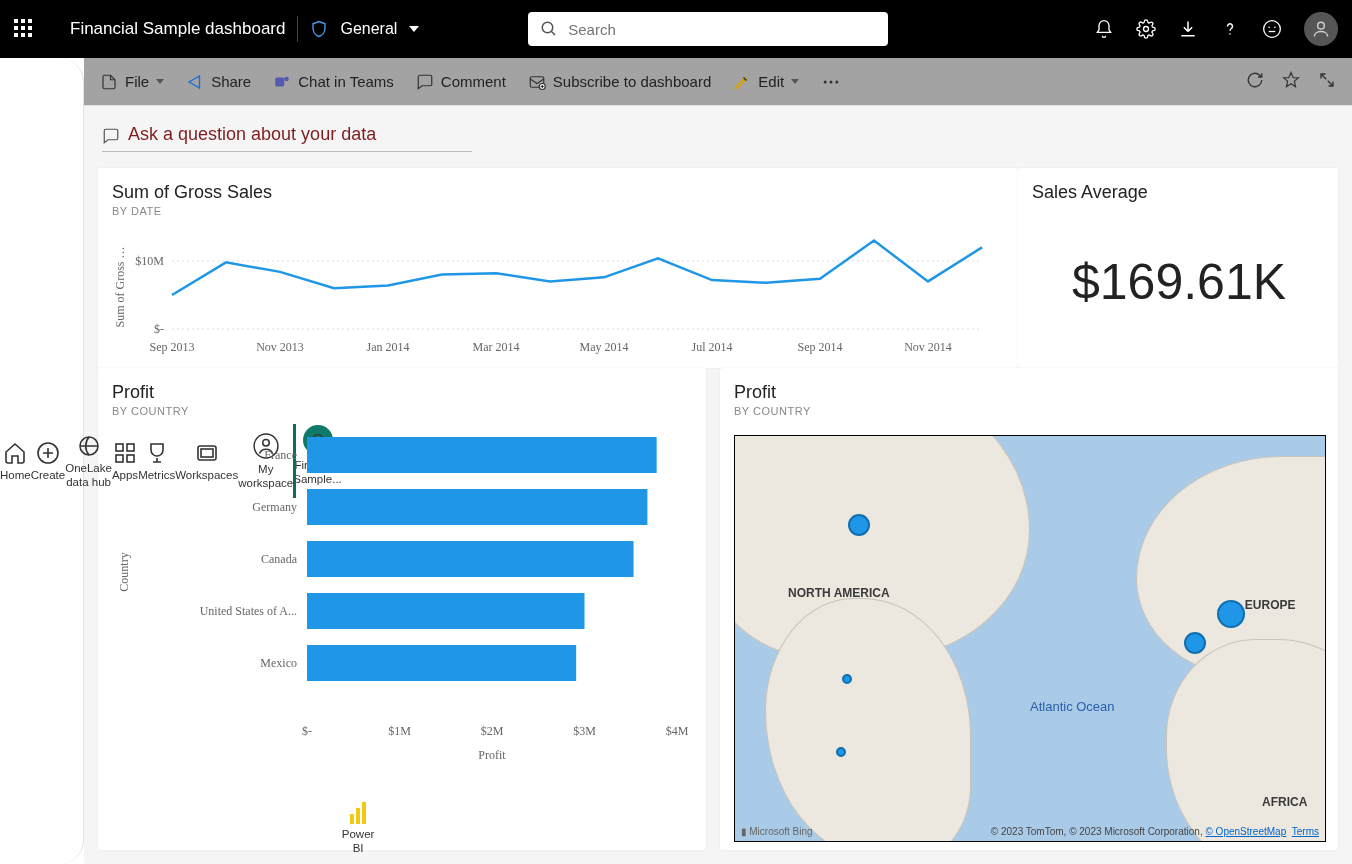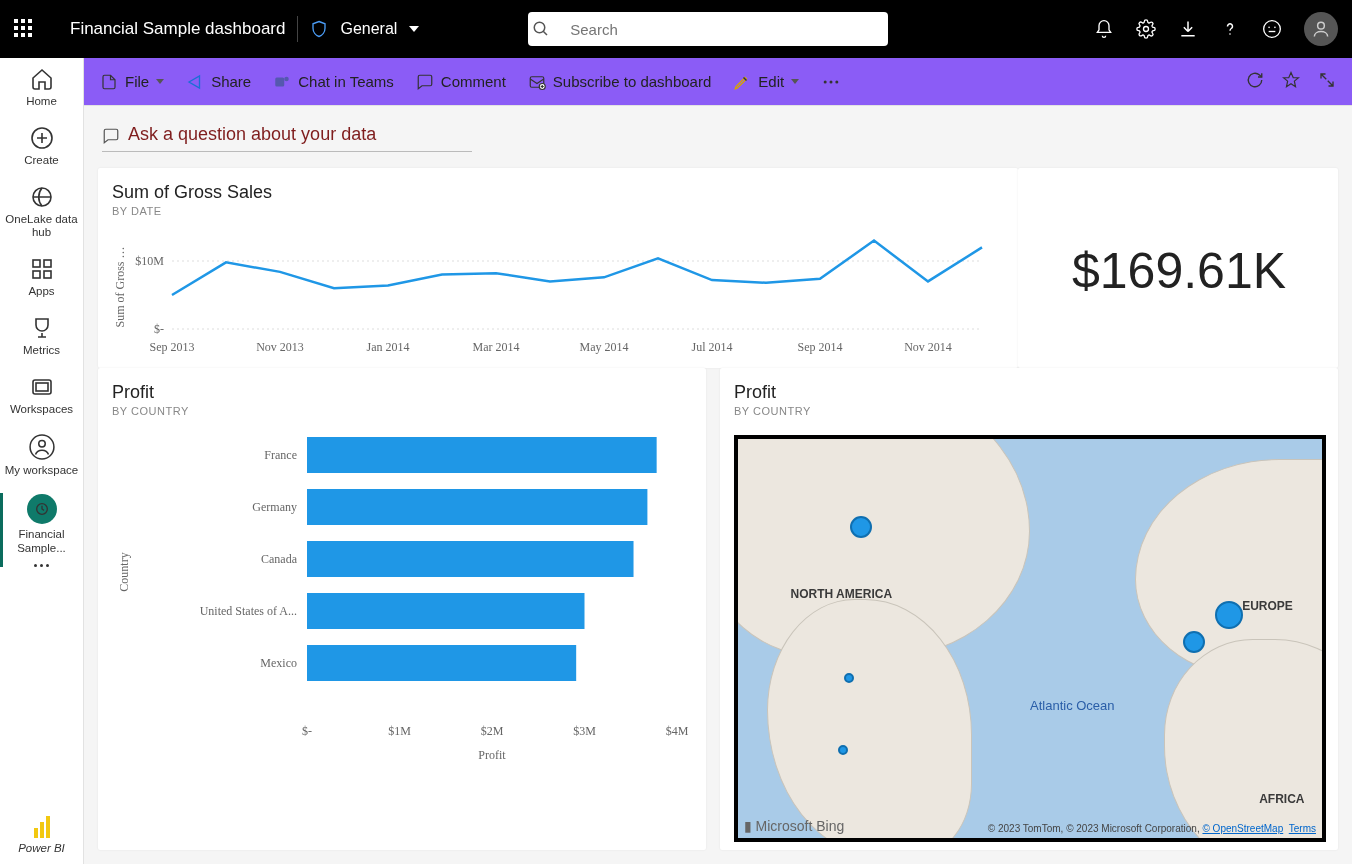--- a/index.html
+++ b/index.html
@@ -3,52 +3,52 @@
 <meta charset="utf-8">
 <style>
 * { margin:0; padding:0; box-sizing:border-box; font-family:"Segoe UI",Arial,sans-serif; }
 html,body { width:1352px; height:864px; overflow:hidden; background:#fff; }
 .topbar { height:58px; background:#000; display:flex; align-items:center; color:#fff; padding:0 14px; gap:12px; }
 .waffle { width:20px; height:20px; display:grid; grid-template-columns:repeat(3,4px); grid-template-rows:repeat(3,4px); gap:3px; }
 .waffle span { background:#fff; width:4px; height:4px; }
 .top-title { font-size:17px; font-weight:500; margin-left:24px; }
 .shield { color:#4b9cf5; }
 .chev-down { width:0;height:0;border-left:5px solid transparent;border-right:5px solid transparent;border-top:6px solid #fff; }
-.search { flex:0 0 360px; margin:0 auto; background:#fff; height:34px; border-radius:4px; display:flex; align-items:center; padding:0 4px; gap:20px; }
+.search { flex:0 0 360px; margin:0 auto; background:#fff; height:34px; border-radius:4px; display:flex; align-items:center; padding:0 12px; gap:10px; }
 .search input { border:none; outline:none; font-size:15px; flex:1; background:transparent; color:#555; }
 .top-icons { display:flex; gap:22px; align-items:center; margin-left:auto; }
 .top-icons .ic { color:#fff; display:flex; align-items:center; }
 .avatar { width:34px;height:34px;border-radius:50%;background:#555;display:flex;align-items:center;justify-content:center; }
 .vsep { width:1px; height:26px; background:#444; }
 .body { display:flex; height:calc(100% - 58px); }
-.sidebar { width:84px; background:#fff; border-right:1px solid #e2e2e2; display:flex; flex-direction:column; align-items:center; font-size:11.5px; color:#333; position:relative; }
+.sidebar { width:84px; background:#fff; border-right:1px solid #e2e2e2; display:flex; align-items:center; font-size:11.5px; color:#333; position:relative;border-radius:24px; }
 .nav-item { display:flex; flex-direction:column; align-items:center; justify-content:center; width:100%; padding:9px 0 8px; gap:4px; cursor:pointer; text-align:center; line-height:1.2; }
 .nav-item svg { stroke:#333; }
 .nav-item.active { position:relative; }
 .nav-item.active::before { content:""; position:absolute; left:0; top:8px; bottom:8px; width:3px; background:#0a6c5d; }
-.nav-item-bot { margin-top:auto;font-style:italic; }
+.nav-item-bot { margin-top:auto; }
 .content { flex:1; display:flex; flex-direction:column; background:#f5f5f5; overflow:hidden; }
-.toolbar { height:48px; background:#8b5cf6; display:flex; align-items:center; padding:0 16px; gap:22px; font-size:15px; color:#222; border-bottom:1px solid #e2e2e2; }
+.toolbar { height:48px; background:#a3a3a3; display:flex; align-items:center; padding:0 16px; gap:22px; font-size:15px; color:#222; border-bottom:1px solid #e2e2e2; }
 .tb-item { display:flex; align-items:center; gap:7px; cursor:pointer; }
 .tb-caret { width:0;height:0;border-left:4px solid transparent;border-right:4px solid transparent;border-top:5px solid #555; }
 .tb-right { margin-left:auto; display:flex; gap:18px; align-items:center; }
 .qa { margin:14px 0 6px 18px; display:flex; align-items:flex-end; gap:8px; color:#7f1d1d; font-size:18px; border-bottom:1px solid #bbb; padding:4px 0 6px; width:370px; }
 .tiles { flex:1; padding:10px 14px 14px 14px; display:grid; grid-template-columns:920px 1fr; grid-template-rows:200px 1fr; }
 .tile { background:#fff; border-radius:2px; box-shadow:0 0 2px rgba(0,0,0,0.08); padding:14px 12px 8px 14px; display:flex; flex-direction:column; overflow:hidden; }
 .tile h3 { font-weight:400; font-size:18px; color:#222; }
 .tile .sub { font-size:11px; letter-spacing:.5px; color:#888; margin-top:2px; }
 .kpi { display:flex; align-items:center; justify-content:center; flex:1; font-size:50px; font-weight:300; color:#222; }
-.mapbox { flex:1; background:#a9cbe8; border:4px solid #000000; position:relative; margin-top:18px; overflow:hidden; }
+.mapbox { flex:1; background:#a9cbe8; border:1px solid #000000; position:relative; margin-top:18px; overflow:hidden; }
 .land { position:absolute; background:#ece7df; border:1px solid #c9c4ba; border-radius:40% 50% 45% 55%; }
 .mark { position:absolute; border-radius:50%; background:#1f97e6; border:2px solid #0f6fb0; }
 .maplabel { position:absolute; font-size:12px; font-weight:700; color:#3a3a3a; }
 .maplabel.w { color:#2a5ea8; font-weight:400; font-size:13px; text-align:center; }
 .map-credits { position:absolute; right:6px; bottom:4px; font-size:10px; color:#444; }
 .map-credits a { color:#06c; }
-.map-brand { position:absolute; left:6px; bottom:4px; font-size:14px; color:#666; }
+.map-brand { position:absolute; left:6px; bottom:4px; font-size:10px; color:#666; }
 .chart-body { flex:1; position:relative; }
 svg text { font-family:"Segoe UI"; fill:#666; font-size:12px; }
 .green-circle { width:30px;height:30px;border-radius:50%;background:#0f7a6a;display:flex;align-items:center;justify-content:center; }
 .dots3 { display:flex; gap:3px; justify-content:center; margin-top:4px; }
 .dots3 span { width:3px;height:3px;border-radius:50%;background:#333; }
 .pbi-logo { width:16px; height:22px; position:relative; }
 .pbi-logo span { position:absolute; bottom:0; background:#f2c811; }
 .pbi-logo span:nth-child(1){ left:0; width:4px; height:10px; }
 .pbi-logo span:nth-child(2){ left:6px; width:4px; height:16px; }
 .pbi-logo span:nth-child(3){ left:12px; width:4px; height:22px; }
@@ -293,20 +293,21 @@
               <text x="276" y="134" text-anchor="middle">Jan 2014</text>
               <text x="384" y="134" text-anchor="middle">Mar 2014</text>
               <text x="492" y="134" text-anchor="middle">May 2014</text>
               <text x="600" y="134" text-anchor="middle">Jul 2014</text>
               <text x="708" y="134" text-anchor="middle">Sep 2014</text>
               <text x="816" y="134" text-anchor="middle">Nov 2014</text>
             </svg></div>
       </div>
 
       <div class="tile">
+        <h3>Sales Average</h3>
         <div class="kpi">$169.61K</div>
       </div>
 
       <div class="tile" style="grid-column:1; width:608px;">
         <h3>Profit</h3>
         <div class="sub">BY COUNTRY</div>
         <div class="chart-body" id="bar-chart"><svg width="580" height="350">
               <rect x="195" y="20" width="349.65" height="36" fill="#1f97e6"></rect>
               <text x="185" y="42" text-anchor="end">France</text>
               <rect x="195" y="72" width="340.4000000000001" height="36" fill="#1f97e6"></rect>

